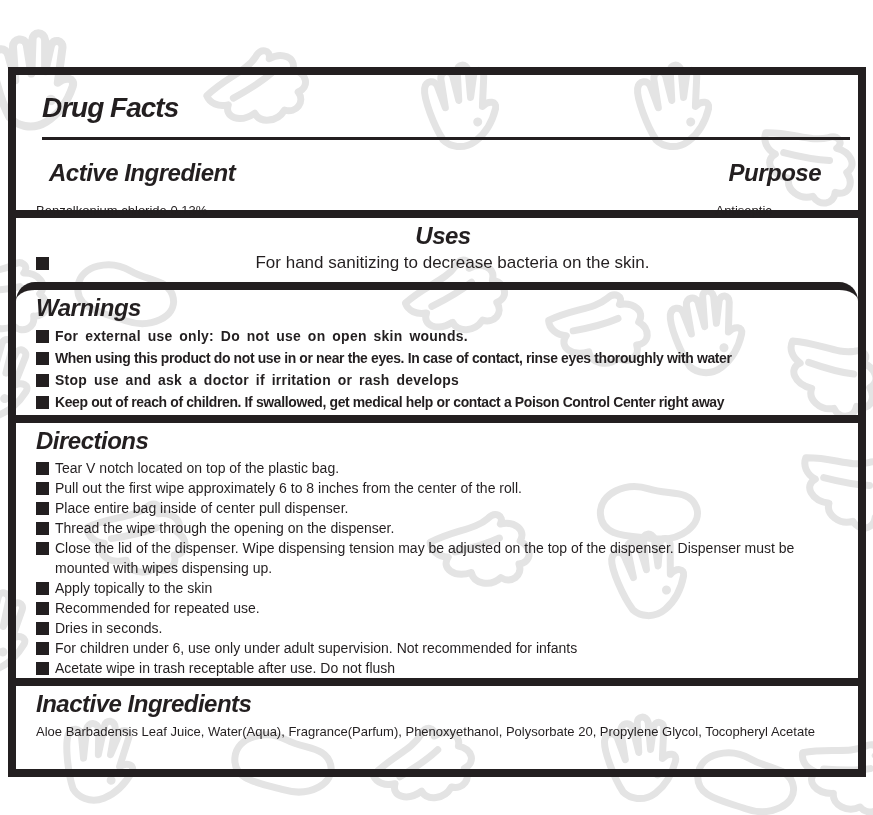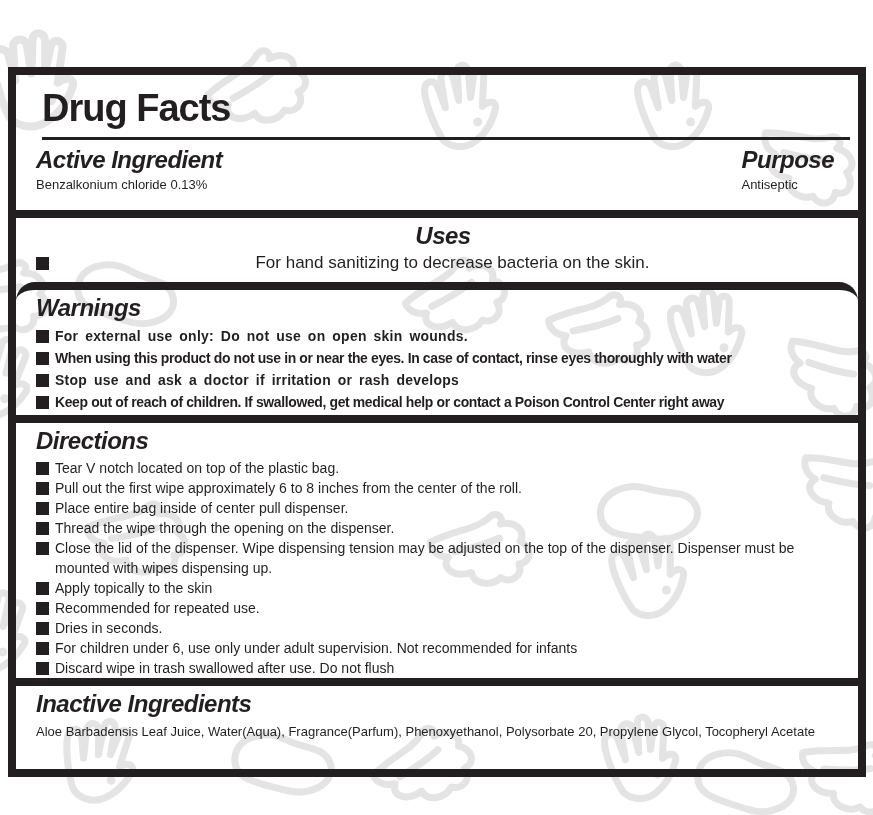--- a/index.html
+++ b/index.html
@@ -22,29 +22,29 @@
   .sec{box-sizing:border-box;padding:0 8px 0 20px;overflow:visible;}
   .sec + .sec{border-top:8px solid #231f20;}
   .sec-header{height:125px;}
   .sec-uses{height:72px;text-align:center;}
   .sec-warnings{height:133px;border-radius:19px;}
   .sec-directions{height:263px;}
   .sec-inactive{height:101px;}
 
   h1.title{
     margin:10px 0 0 6px;
-    font-size:38px;line-height:46px;
-    font-weight:bold;
+    font-size:28px;line-height:46px;
+    font-weight:bold;font-style:italic;
     letter-spacing:-1px;
   }
   .title-rule{height:3px;background:#231f20;margin:6px 0 6px 6px;}
 
   .ai-row{display:flex;justify-content:space-between;align-items:flex-start;}
   h2.hd{
-    margin:0;
+    margin:13px;
     font-size:24px;line-height:28px;
     font-weight:bold;font-style:italic;
     letter-spacing:-0.5px;
   }
   .body-txt{font-size:13px;line-height:21px;}
   .ai-right{text-align:left;padding-right:16px;}
 
   .sec-uses h2.hd,.sec-warnings h2.hd,.sec-directions h2.hd,.sec-inactive h2.hd{
     margin:4px 0 3px 0;
   }
@@ -251,21 +251,21 @@
           <div class="li">
           <span class="sq"></span>
           <span class="txt">Dries in seconds.</span>
         </div>
           <div class="li">
           <span class="sq"></span>
           <span class="txt">For children under 6, use only under adult supervision. Not recommended for infants</span>
         </div>
           <div class="li">
           <span class="sq"></span>
-          <span class="txt">Discard wipe in trash swallowed after use. Do not flush</span>
+          <span class="txt">Acetate wipe in trash receptable after use. Do not flush</span>
         </div>
         </div>
     </section>
 
     <section class="sec sec-inactive">
       <h2 class="hd">Inactive Ingredients</h2>
       <div class="body-txt">Aloe Barbadensis Leaf Juice, Water(Aqua), Fragrance(Parfum), Phenoxyethanol, Polysorbate 20, Propylene Glycol, Tocopheryl Acetate</div>
     </section>
 
   </div>

